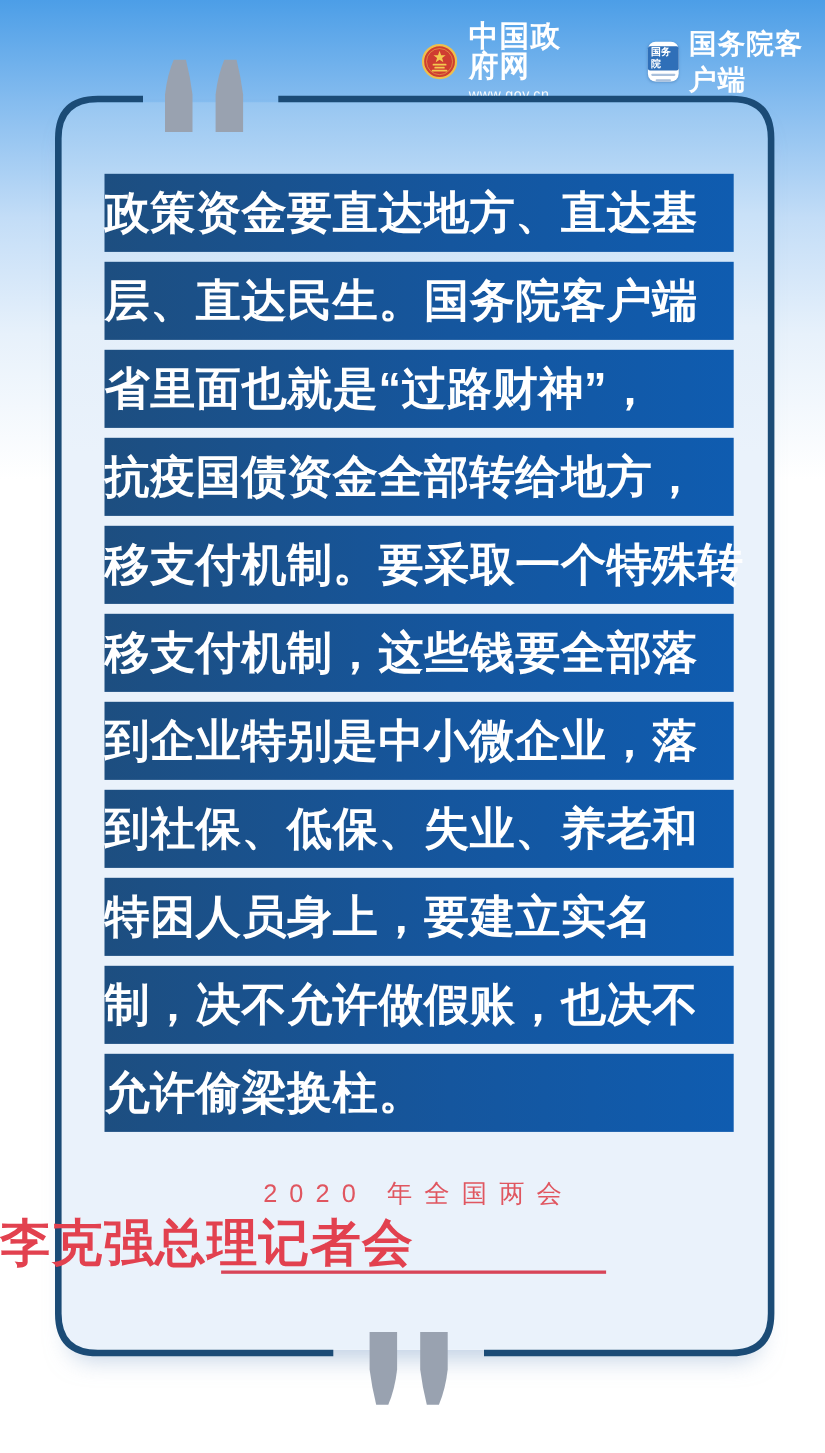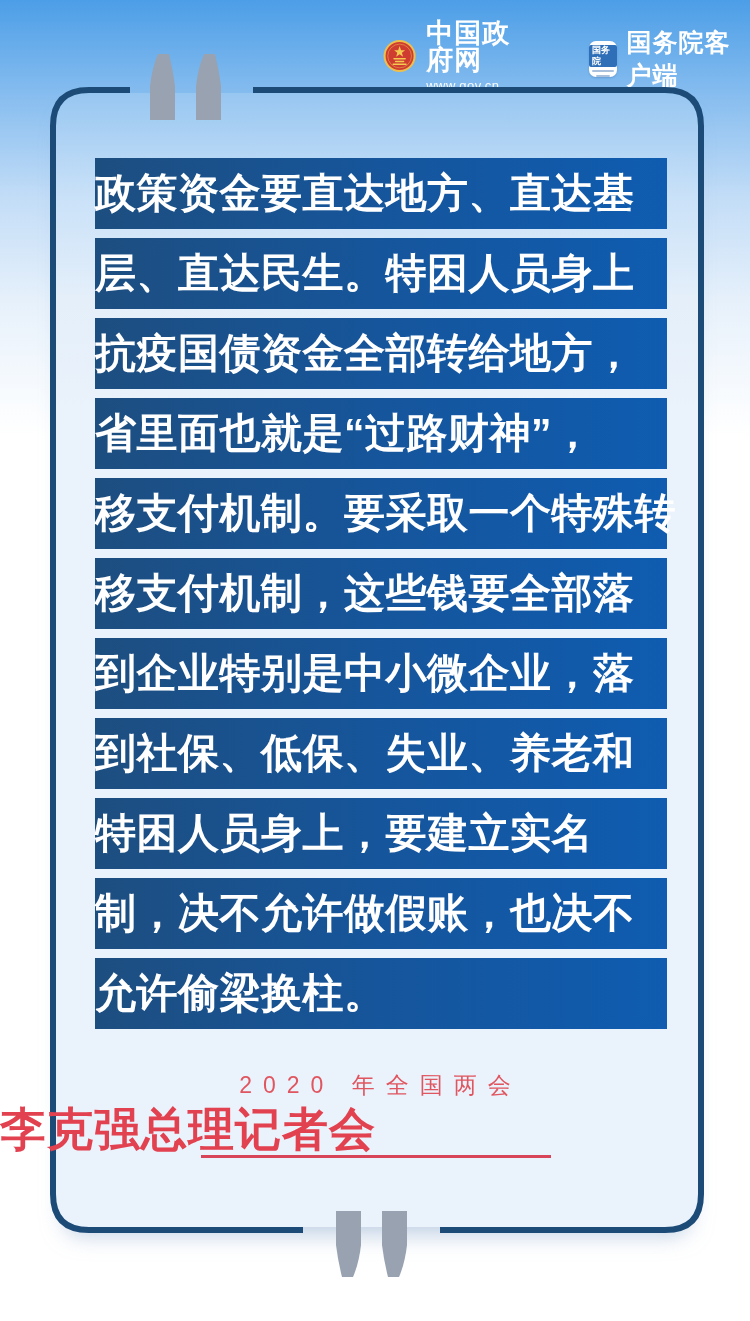--- a/index.html
+++ b/index.html
@@ -2,21 +2,21 @@
 <html><head>
 <meta charset="utf-8">
 <style>
   html,body{margin:0;padding:0;}
   body{font-family:"Liberation Sans","DejaVu Sans",sans-serif;background:#fff;}
   .poster{
     position:relative;width:750px;height:1321px;overflow:hidden;
     background:linear-gradient(180deg,#4C9EE7 0%,#85BCEF 7%,#C3DDF7 15%,#E7F1FB 23%,#FFFFFF 33%,#FFFFFF 100%);
   }
   
-  .header{position:absolute;left:383px;top:20px;display:flex;align-items:flex-end;gap:24px;}
+  .header{position:absolute;left:383px;top:20px;display:flex;align-items:center;gap:24px;}
   .brand{display:flex;align-items:center;gap:10px;}
   .brand-text{color:#fff;line-height:1;}
   .site-name{font-size:27px;font-weight:bold;letter-spacing:1px;}
   .site-url{font-size:13px;margin-top:5px;letter-spacing:.5px;opacity:.96;}
   .appbrand{display:flex;align-items:center;gap:9px;padding-left:28px;}
   .app-icon{width:36px;height:36px;background:#fff;border-radius:7px;box-shadow:0 1px 2px rgba(30,80,140,.25);
     display:flex;flex-direction:column;align-items:center;padding-top:4px;box-sizing:border-box;}
   .app-icon-band{background:#2F6FB8;color:#fff;font-size:9px;font-weight:bold;line-height:11px;
     border-radius:2px;padding:0 3px;letter-spacing:0;}
   .app-line{width:22px;height:2px;background:#A9C0DC;border-radius:1px;margin-top:3px;}
@@ -87,23 +87,23 @@
 
   <svg class="qmark" style="left:334px;top:1210px;" width="74" height="68" viewBox="0 0 74 66">
     <g fill="#99A2B0" transform="rotate(180 37 33)">
       <path d="M9,0 L20,0 Q24,16 26,32 L26,66 L1,66 L1,32 Q3,14 9,0 Z"></path>
       <path d="M55,0 L66,0 Q70,16 72,32 L72,66 L47,66 L47,32 Q49,14 55,0 Z"></path>
     </g>
   </svg>
 
   <div class="bars">
     <div class="bar">政策资金要直达地方、直达基</div>
-    <div class="bar">层、直达民生。特困人员身上</div>
+    <div class="bar">层、直达民生。国务院客户端</div>
+    <div class="bar">省里面也就是“过路财神”，</div>
     <div class="bar">抗疫国债资金全部转给地方，</div>
-    <div class="bar">省里面也就是“过路财神”，</div>
     <div class="bar">移支付机制。要采取一个特殊转</div>
     <div class="bar">移支付机制，这些钱要全部落</div>
     <div class="bar">到企业特别是中小微企业，落</div>
     <div class="bar">到社保、低保、失业、养老和</div>
     <div class="bar">特困人员身上，要建立实名</div>
     <div class="bar">制，决不允许做假账，也决不</div>
     <div class="bar">允许偷梁换柱。</div>
   </div>
 
   <div class="event">2020 年全国两会</div>

